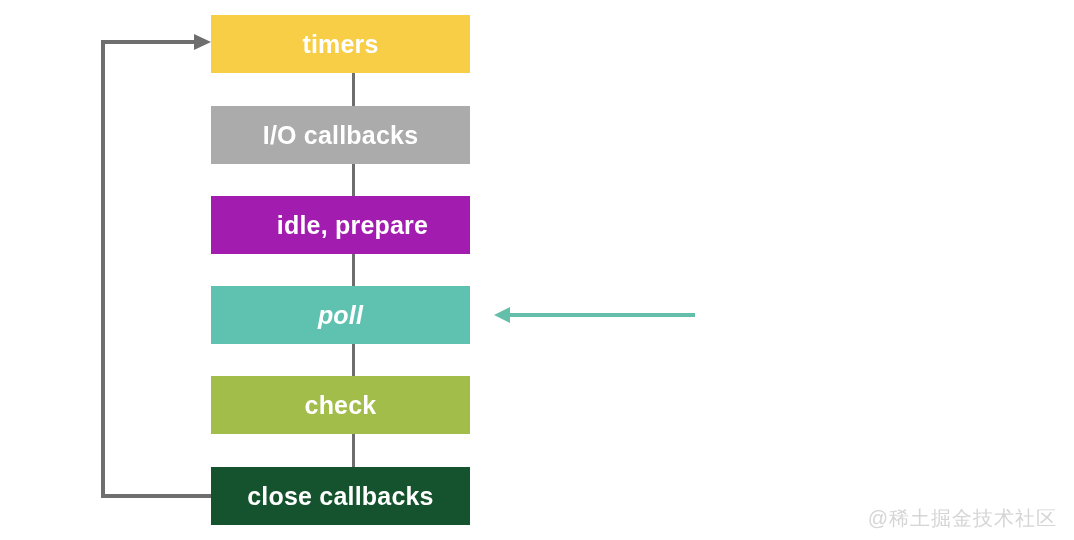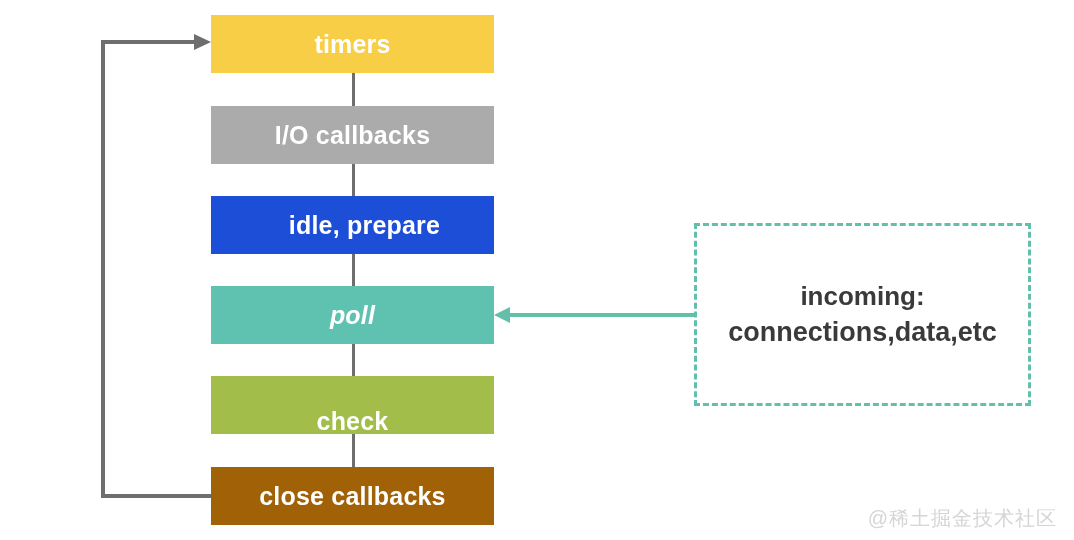--- a/index.html
+++ b/index.html
@@ -13,42 +13,42 @@
   #canvas {
     position: relative;
     width: 1074px;
     height: 540px;
     background: #ffffff;
     overflow: hidden;
   }
   .phase-box {
     position: absolute;
     left: 211px;
-    width: 283px;
+    width: 259px;
     height: 58px;
     display: flex;
     align-items: center;
     justify-content: center;
     color: #ffffff;
     font-size: 25px;
     font-weight: bold;
     letter-spacing: 0.2px;
     box-sizing: border-box;
     z-index: 3;
   }
   .phase-label {
     line-height: 1;
     white-space: nowrap;
   }
   #box-timers   { top: 15px;  background: #F7CE46; }
   #box-io       { top: 106px; background: #ABABAB; }
-  #box-idle     { top: 196px; background: #1d4ed8; padding-left: 24px; }
+  #box-idle     { top: 196px; background: #a21caf; padding-left: 24px; }
   #box-poll     { top: 286px; background: #5FC2B0; font-style: italic; }
-  #box-check    { top: 376px; background: #A3BD4B; align-items: flex-end; }
-  #box-close    { top: 467px; background: #a16207; }
+  #box-check    { top: 376px; background: #A3BD4B; }
+  #box-close    { top: 467px; background: #14532d; }
 
   .connector {
     position: absolute;
     left: 352px;
     width: 3px;
     background: #6E6E6E;
     z-index: 1;
   }
   #conn-1 { top: 73px;  height: 34px; }
   #conn-2 { top: 164px; height: 33px; }
@@ -147,20 +147,16 @@
   <div class="phase-box" id="box-poll">
     <span class="phase-label">poll</span>
   </div>
   <div class="phase-box" id="box-check">
     <span class="phase-label">check</span>
   </div>
   <div class="phase-box" id="box-close">
     <span class="phase-label">close callbacks</span>
   </div>
 
-  <div id="dashed-box">
-    <span class="note-line line1">incoming:</span>
-    <span class="note-line line2">connections,data,etc</span>
-  </div>
 
   <div id="watermark">@稀土掘金技术社区</div>
 
 </div>
 
 </body></html>

